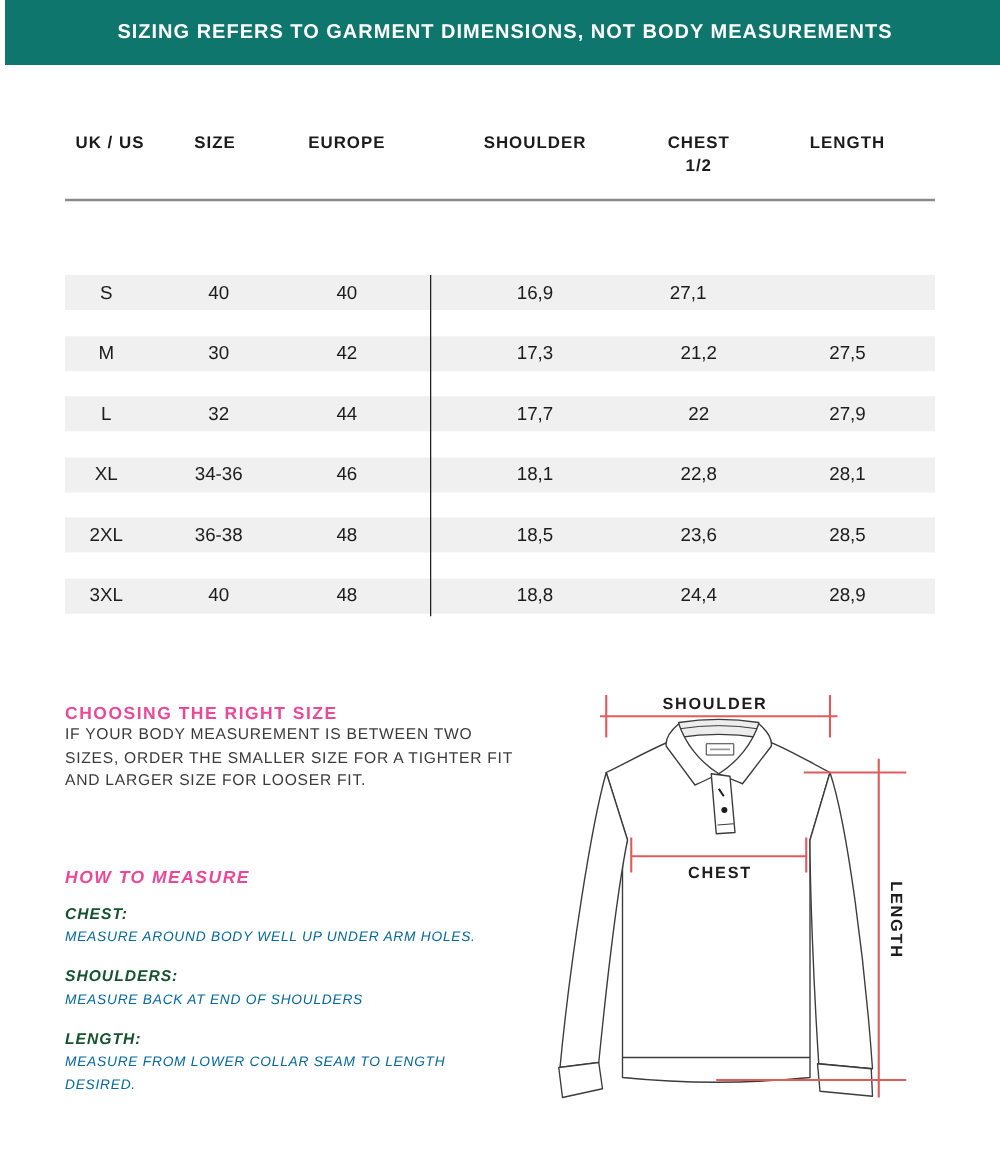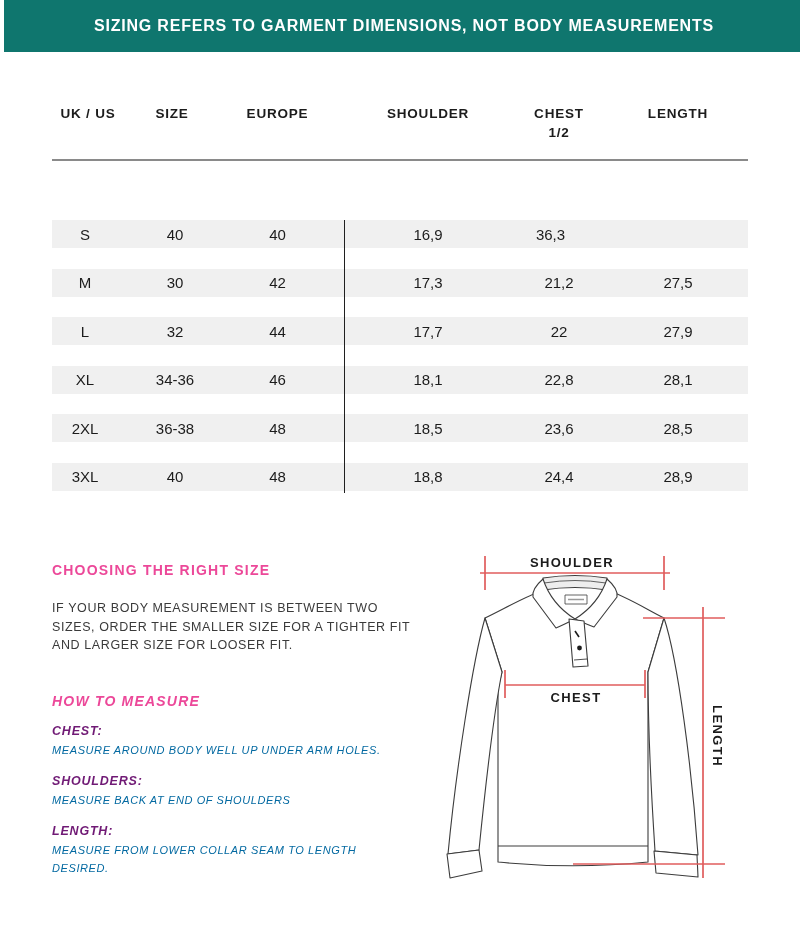--- a/index.html
+++ b/index.html
@@ -63,29 +63,28 @@
     position: absolute; left: 344px; top: 220px; width: 1px; height: 273px;
     background: #1f1f1f;
   }
 
   
   .section-title {
     font-size: 14px; font-weight: 700; letter-spacing: 1.2px; color: #ec4899;
   }
   .choosing { position: absolute; left: 52px; top: 562px; width: 380px; }
   .choosing .body {
-    margin-top: 21px;
     font-size: 12.5px; letter-spacing: 0.6px; line-height: 18.7px;
     color: #3a3a3a; white-space: pre-line;
   }
   .howto { position: absolute; left: 52px; top: 693px; width: 390px; font-style: italic; }
   .howto .item { margin-top: 15px; }
   .howto .item:first-of-type { margin-top: 25px; }
   .term {
-    font-size: 12.5px; font-weight: 700; letter-spacing: 0.8px; color: #701a75;
+    font-size: 12.5px; font-weight: 700; letter-spacing: 0.8px; color: #14532d;
   }
   .desc {
     margin-top: 3px;
     font-size: 11px; letter-spacing: 0.6px; line-height: 18px;
     color: #0369a1; white-space: pre-line;
   }
 
   
   .diagram { position: absolute; left: 440px; top: 540px; width: 320px; height: 350px; }
   .diagram svg { width: 320px; height: 350px; display: block; }
@@ -111,21 +110,21 @@
   <div class="cell col5">LENGTH</div>
 </div>
 <div class="head-rule"></div>
 
 <div class="tbody">
   <div class="trow grid-row">
     <div class="cell col0">S</div>
     <div class="cell col1">40</div>
     <div class="cell col2">40</div>
     <div class="cell col3">16,9</div>
-    <div class="cell col5">36,3</div>
+    <div class="cell col5">27,1</div>
   </div>
   <div class="trow grid-row">
     <div class="cell col0">M</div>
     <div class="cell col1">30</div>
     <div class="cell col2">42</div>
     <div class="cell col3">17,3</div>
     <div class="cell col4">21,2</div>
     <div class="cell col5">27,5</div>
   </div>
   <div class="trow grid-row">

